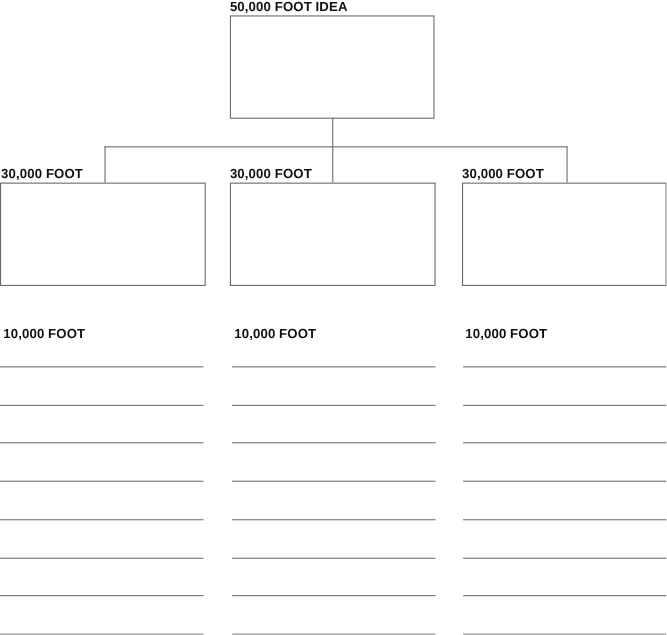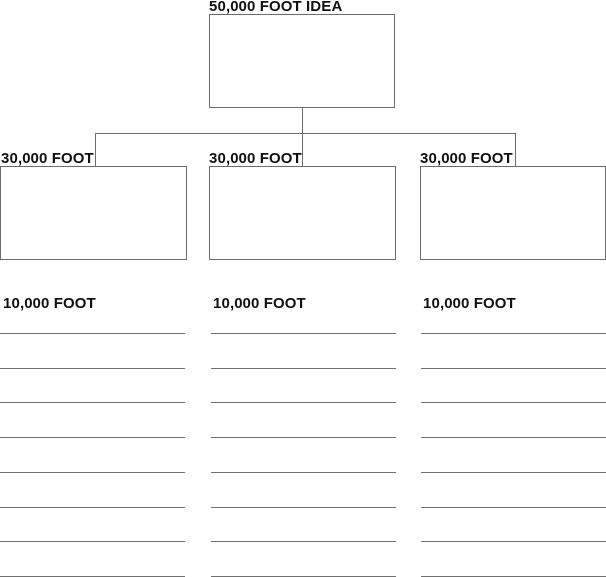--- a/index.html
+++ b/index.html
@@ -9,21 +9,21 @@
     }
     body {
       width: 606px;
       height: 577px;
       position: relative;
       overflow: hidden;
       font-family: "Liberation Sans", sans-serif;
     }
     .label {
       position: absolute;
-      font-size: 15px;
+      font-size: 12px;
       font-weight: bold;
       color: #111111;
       white-space: nowrap;
       line-height: 12px;
       letter-spacing: 0.1px;
     }
     .box {
       position: absolute;
       border: 1.5px solid #6b6b6b;
       background: #ffffff;

